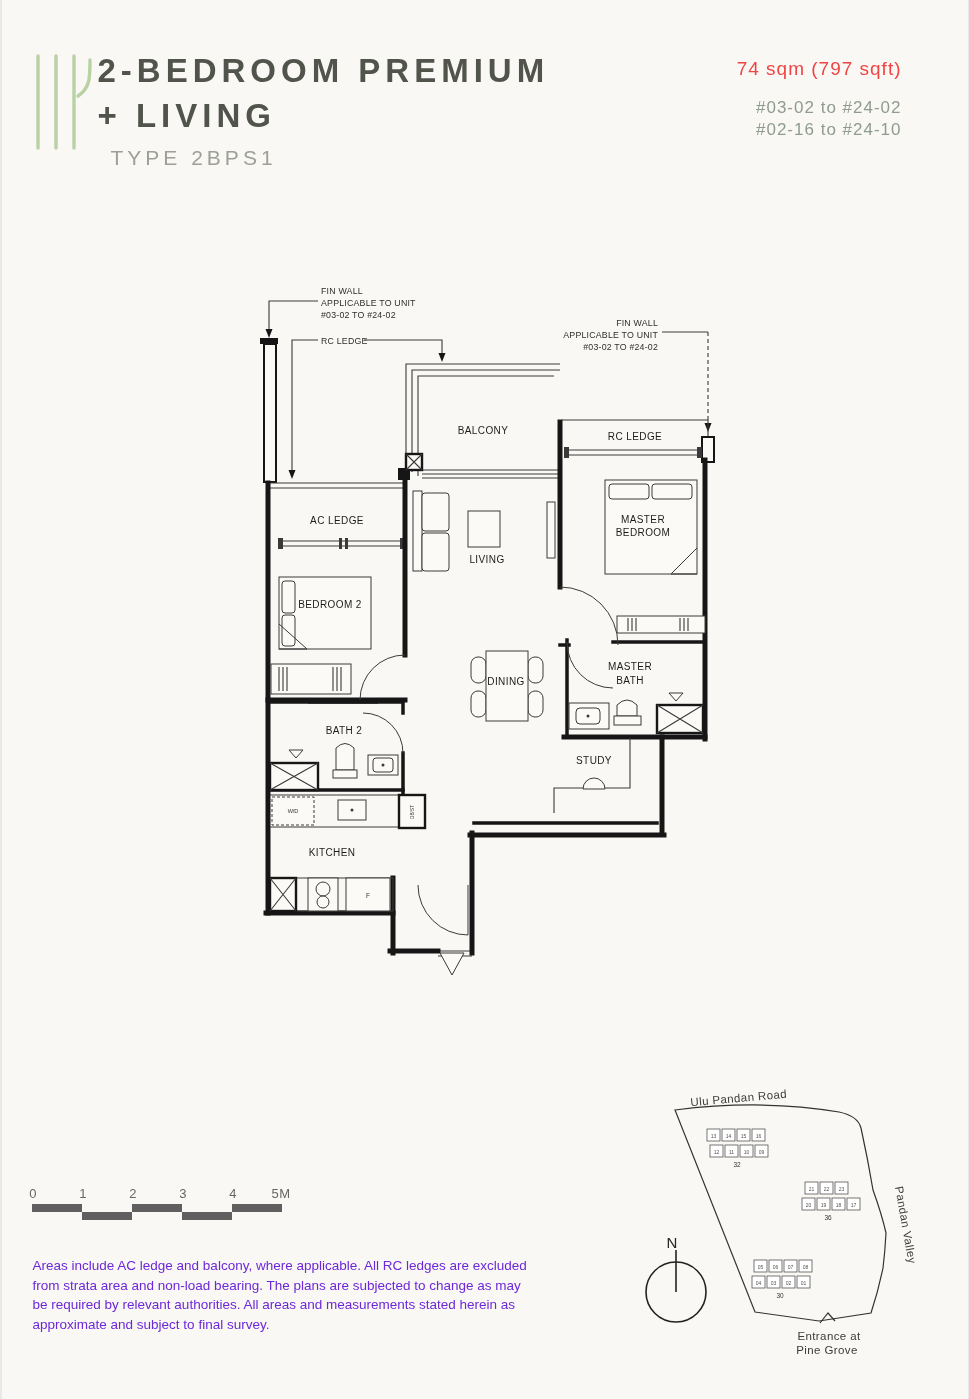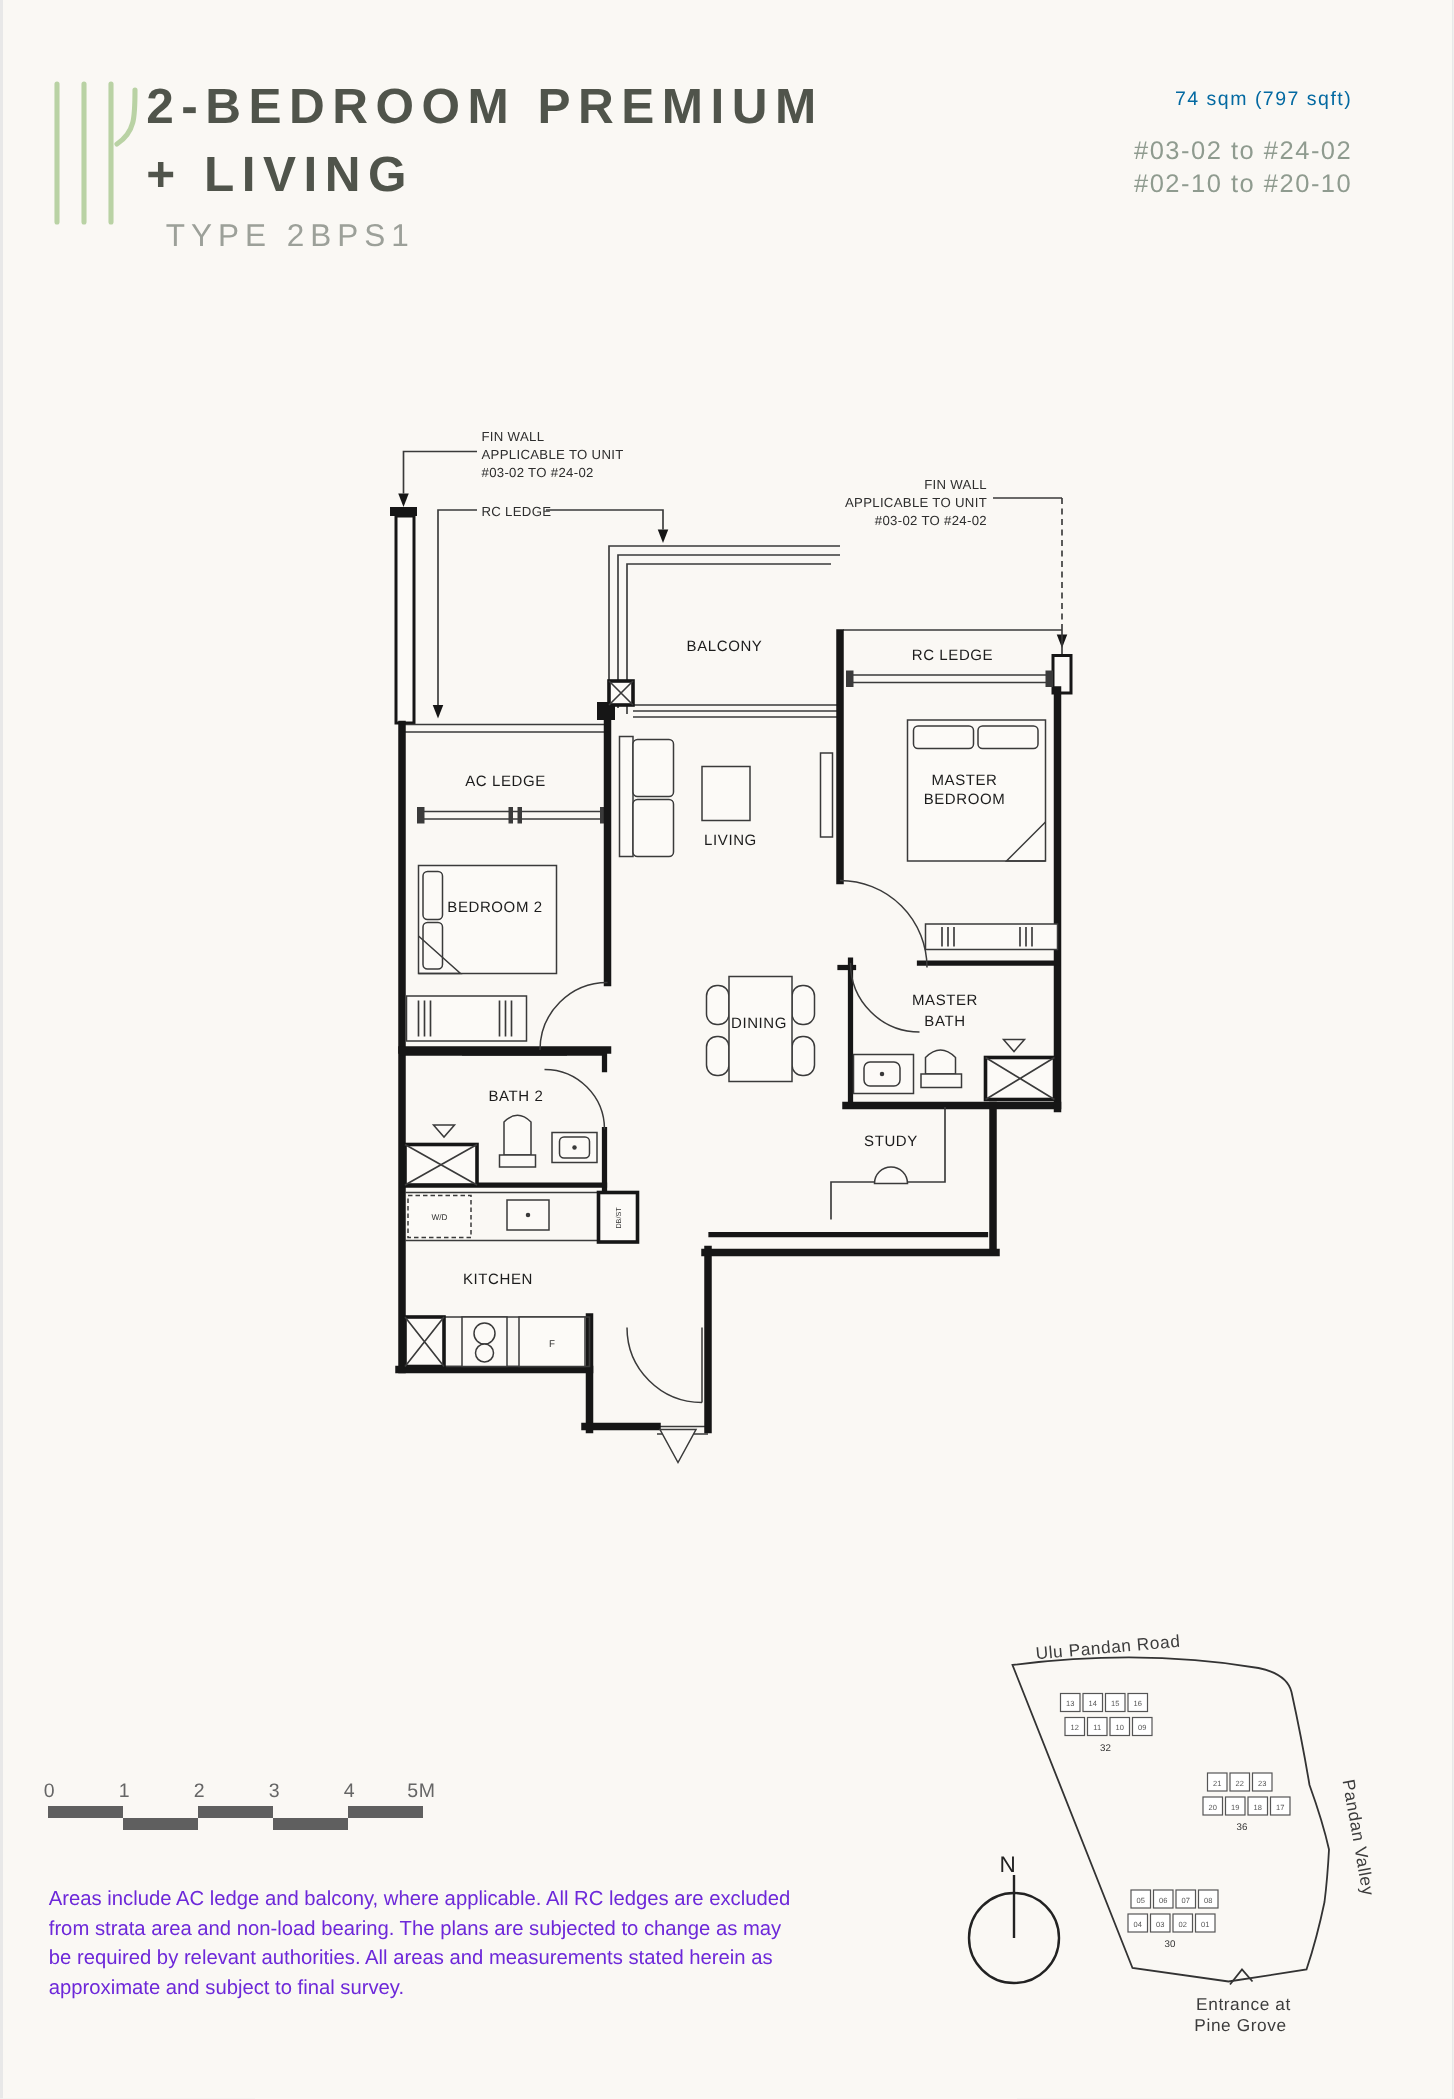--- a/index.html
+++ b/index.html
@@ -1,21 +1,21 @@
 <!DOCTYPE html>
 <html><head>
 <meta charset="utf-8">
 <style>
   html,body{margin:0;padding:0;}
   body{background:#e8e8e8;font-family:"Liberation Sans",sans-serif;}
   #page{position:relative;width:966px;height:1399px;background:#faf8f4;margin:0 auto;overflow:hidden;}
   #title{position:absolute;left:96px;top:48px;font-size:33px;font-weight:600;color:#50544b;letter-spacing:5px;line-height:45px;}
   #type-label{position:absolute;left:97px;top:146px;font-size:21px;font-weight:500;color:#9ca099;letter-spacing:4px;margin-left:12px;}
   #right-info{position:absolute;right:66px;top:58px;text-align:right;}
-  #area-text{font-size:13px;color:#0369a1;letter-spacing:1px;}
+  #area-text{font-size:19px;color:#ef4444;letter-spacing:1px;}
   #units-block{margin-top:17px;font-size:17px;color:#8f9b8f;letter-spacing:1px;line-height:22px;}
   #disclaimer{position:absolute;left:31px;top:1256px;width:505px;font-size:13.5px;line-height:19.5px;color:#6d28d9;}
   #disclaimer span{display:block;display:inline;}
   svg text{font-family:"Liberation Sans",sans-serif;}
   .pl{font-size:10px;fill:#1c1c1c;letter-spacing:.4px;text-anchor:middle;}
   .ann{font-size:8.8px;fill:#2e2e2e;letter-spacing:.2px;}
   .annr{font-size:8.8px;fill:#2e2e2e;letter-spacing:.2px;text-anchor:end;}
   .tiny{font-size:5.5px;fill:#333;text-anchor:middle;}
   .num{font-size:5px;fill:#555;text-anchor:middle;}
   .clab{font-size:6.5px;fill:#333;text-anchor:middle;}
@@ -48,21 +48,21 @@
 
   <div id="title">
     <div>2-BEDROOM PREMIUM</div>
     <div>+ LIVING</div>
   </div>
   <div id="type-label">TYPE 2BPS1</div>
   <div id="right-info">
     <div id="area-text">74 sqm (797 sqft)</div>
     <div id="units-block">
       <div>#03-02 to #24-02</div>
-      <div>#02-10 to #20-10</div>
+      <div>#02-16 to #24-10</div>
     </div>
   </div>
 
   <svg style="position:absolute;left:0;top:0" width="969" height="1399" viewBox="0 0 969 1399">
 
     <g>
       <path class="thin" d="M316,301 H267 V329"></path>
       <polygon class="arrow" points="263.5,329 270.5,329 267,338"></polygon>
       <path class="thin" d="M316,340 H290 V470"></path>
       <polygon class="arrow" points="286.5,470 293.5,470 290,479"></polygon>

